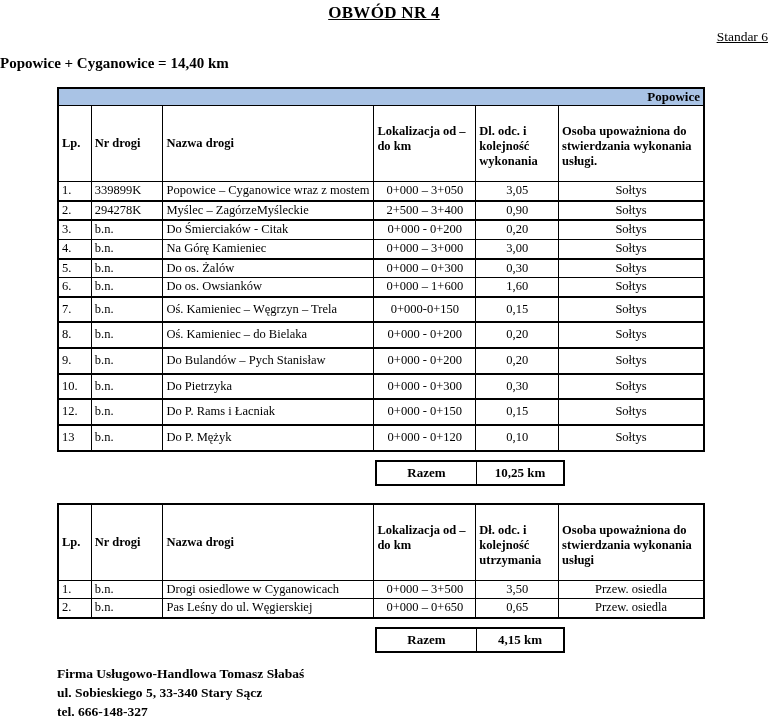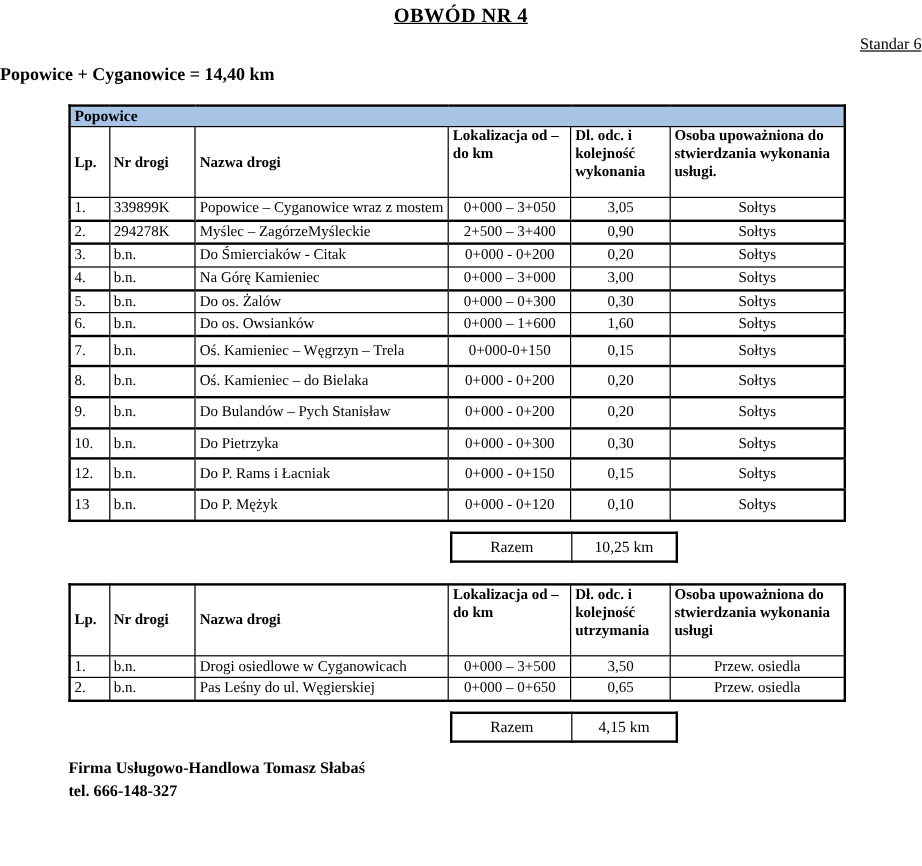--- a/index.html
+++ b/index.html
@@ -22,43 +22,43 @@
   .content{width:648px;margin:15px 0 0 57px;}
 
   table.roads{
     border-collapse:collapse;table-layout:fixed;width:648px;
     font-size:12.5px;border:2px solid #000;
   }
   table.roads th, table.roads td{
     border:1px solid #000;padding:1px 3px;overflow:hidden;
   }
   tr.band th{
-    background:#a9c3e5;text-align:left;font-weight:bold;
+    background:#a9c3e5;text-align:right;font-weight:bold;
     font-size:13px;height:15px;padding:0 3px;
   }
   .band-underline{text-decoration:underline;}
   tr.cols th{
     font-weight:bold;text-align:left;vertical-align:middle;
     height:56px;line-height:1.2;
   }
-  tr.cols th.top{vertical-align:top;padding-top:0;}
+  tr.cols th.top{vertical-align:top;padding-top:18px;}
   table.roads td{line-height:1.25;}
   table.roads td:nth-child(4),
   table.roads td:nth-child(5),
   table.roads td:nth-child(6){text-align:center;}
   
   .t1 tbody tr:nth-child(2) td,
   .t1 tbody tr:nth-child(3) td,
   .t1 tbody tr:nth-child(5) td,
   .t1 tbody tr:nth-child(n+7) td{border-top-width:2px;}
   .t1 tbody tr:nth-child(n+7) td{padding-top:4px;padding-bottom:4px;}
 
   table.razem{
     border-collapse:collapse;border:2px solid #000;
-    margin:8px 16px 0 318px;font-size:13px;font-weight:normal;
+    margin:8px 16px 0 318px;font-size:13px;font-weight:bold;
   }
   table.razem td{
     border:1px solid #000;text-align:center;padding:3px 4px;
   }
   td.razem-label{width:91px;}
   td.razem-value{width:78px;}
 
   .gap-before-t2{margin-top:17px;}
 
   .footer{margin:11px 0 0 0;font-weight:bold;font-size:13.5px;line-height:1.42;}
@@ -248,17 +248,18 @@
       <tbody>
         <tr>
           <td class="razem-label">Razem</td>
           <td class="razem-value">4,15 km</td>
         </tr>
       </tbody>
     </table>
 
     <div class="footer">
       <div>Firma Usługowo-Handlowa Tomasz Słabaś</div>
+      <div>ul. Sobieskiego 5, 33-340 Stary Sącz</div>
       <div>tel. 666-148-327</div>
     </div>
 
   </div>
 </div>
 
 </body></html>

